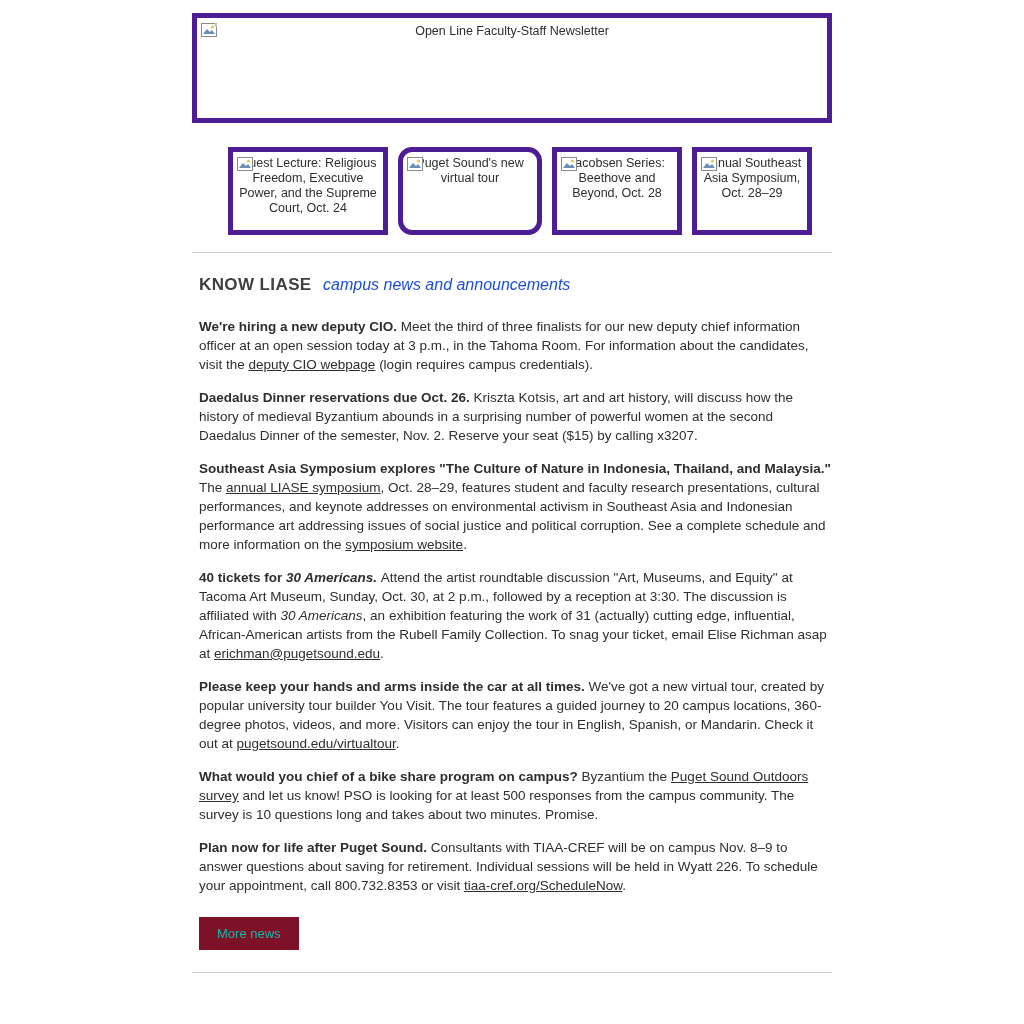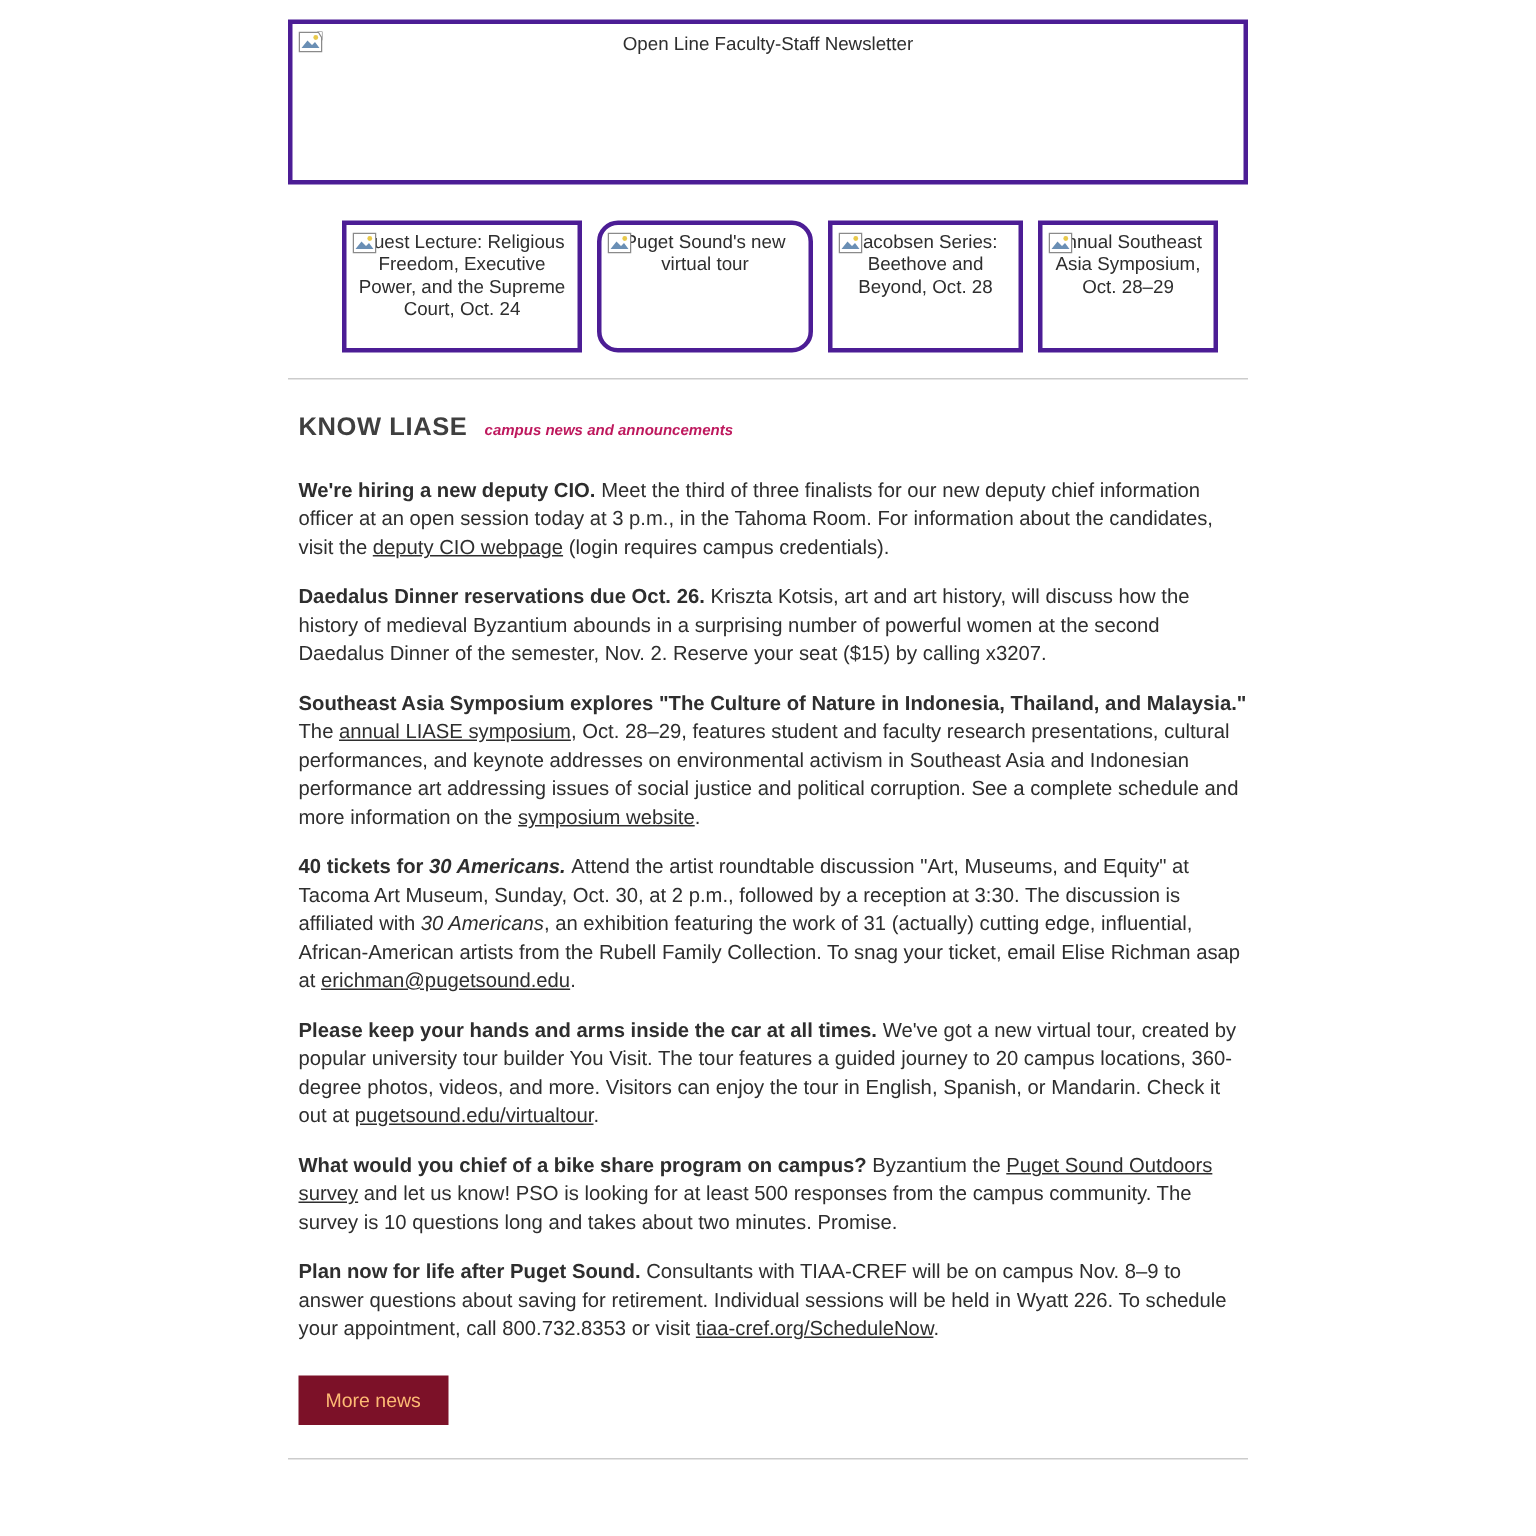--- a/index.html
+++ b/index.html
@@ -12,21 +12,21 @@
     color: #2e2e2e;
   }
   .column {
     width: 640px;
     margin: 0 auto;
     padding-top: 13px;
   }
   
   .img-box {
     position: relative;
-    border: 3px solid #4c1d95;
+    border: 5px solid #4c1d95;
     background: #ffffff;
   }
   .banner-box { width: 640px; height: 110px; }
   .broken-icon {
     position: absolute;
     top: 5px; left: 4px;
     width: 16px; height: 14px;
   }
   .alt-text {
     text-align: center;
@@ -58,45 +58,44 @@
   }
   .section-title {
     font-size: 17px;
     font-weight: bold;
     color: #3f3f3f;
     letter-spacing: 0.4px;
     display: inline;
   }
   .section-sub {
     font-style: italic;
-    font-size: 10px;
-    color: #be185d;
+    font-size: 16px;
+    color: #1d4ed8;
     margin-left: 7px;
     display: inline;
-    font-weight: bold;
   }
   .news-body { margin-left: 7px; margin-top: 22px; }
   p.news-para {
     font-size: 13.5px;
     line-height: 19px;
     margin: 0 0 14px 0;
     color: #2e2e2e;
   }
   .b { font-weight: bold; }
   .i { font-style: italic; }
   .bi { font-weight: bold; font-style: italic; }
   a.lnk {
     color: #2e2e2e;
     cursor: pointer;
   }
   .more-news-btn {
     display: inline-block;
     margin: 8px 0 0 7px;
     border: none;
-    color: #fdba74;
+    color: #14b8a6;
     font-family: "Liberation Sans", sans-serif;
     font-size: 13px;
     padding: 9px 18px;
     cursor: pointer;
   }
 </style>
 </head>
 <body>
 
 <div class="column">

